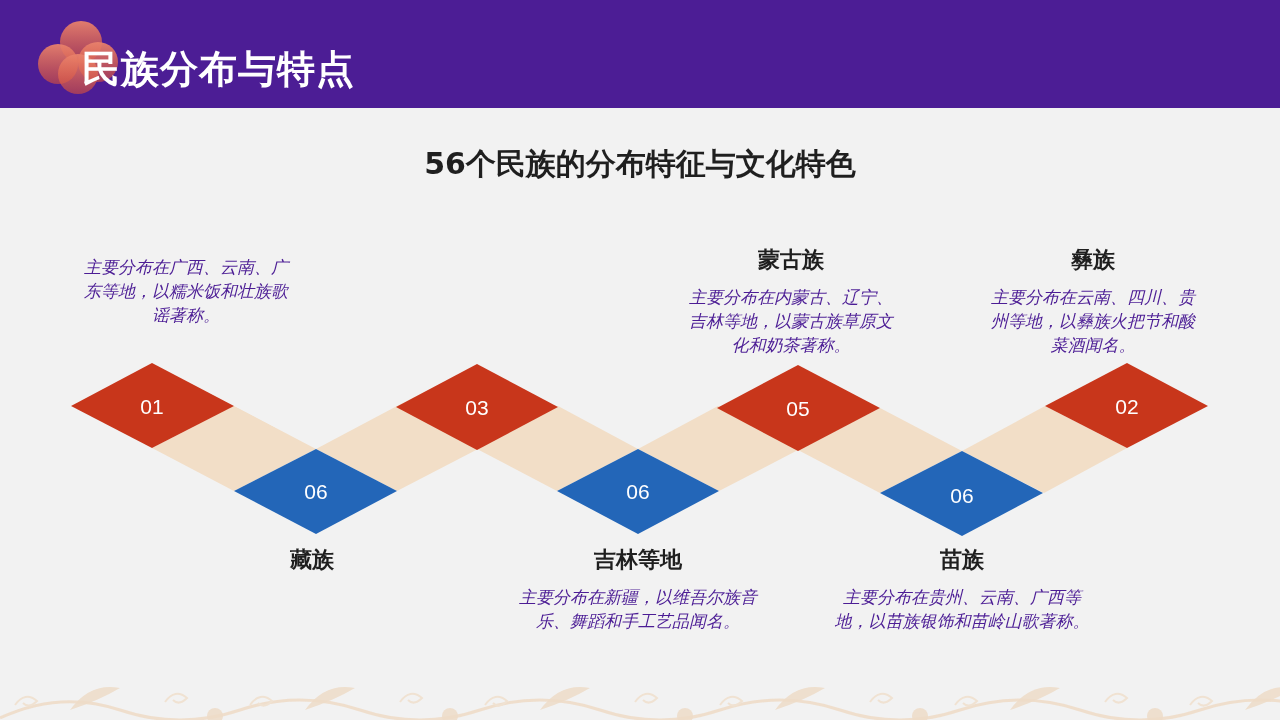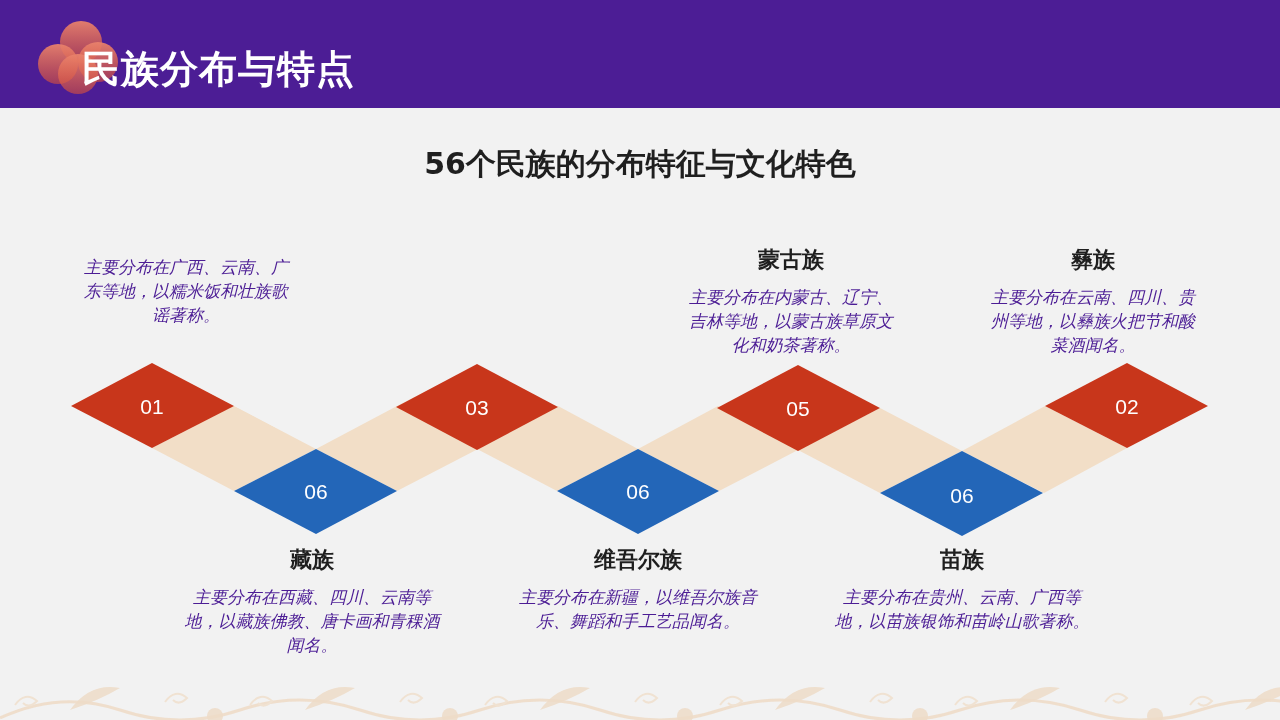--- a/index.html
+++ b/index.html
@@ -106,24 +106,23 @@
   <div class="item-title">蒙古族</div>
   <div class="item-desc">主要分布在内蒙古、辽宁、吉林等地，以蒙古族草原文化和奶茶著称。</div>
 </div>
 <div class="item top" style="left:963px;top:245px;">
   <div class="item-title">彝族</div>
   <div class="item-desc">主要分布在云南、四川、贵州等地，以彝族火把节和酸菜酒闻名。</div>
 </div>
 
 <div class="item bottom" style="left:182px;top:545px;">
   <div class="item-title">藏族</div>
-  <div class="item-desc">主要分布在西藏、四川、云南等地，以藏族佛教、唐卡画和青稞酒闻名。</div>
 </div>
 <div class="item bottom" style="left:508px;top:545px;">
-  <div class="item-title">维吾尔族</div>
+  <div class="item-title">吉林等地</div>
   <div class="item-desc">主要分布在新疆，以维吾尔族音乐、舞蹈和手工艺品闻名。</div>
 </div>
 <div class="item bottom" style="left:832px;top:545px;">
   <div class="item-title">苗族</div>
   <div class="item-desc">主要分布在贵州、云南、广西等地，以苗族银饰和苗岭山歌著称。</div>
 </div>
 
 <svg class="footer-border" viewBox="0 0 1280 40">
   <g fill="none" stroke="#EEDCC8" stroke-width="3" opacity="0.9">
     <path d="M0,38 Q60,10 120,30 T240,30 T360,30 T480,30 T600,30 T720,30 T840,30 T960,30 T1080,30 T1200,30 T1320,30"></path>

